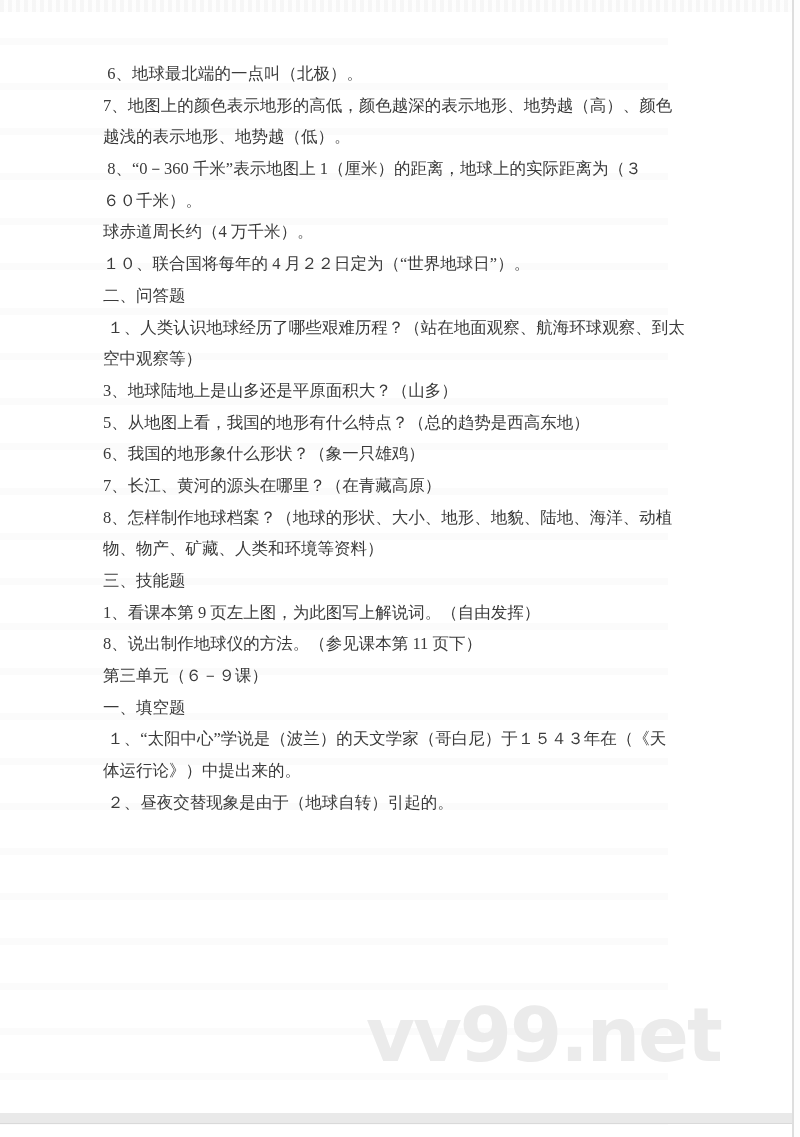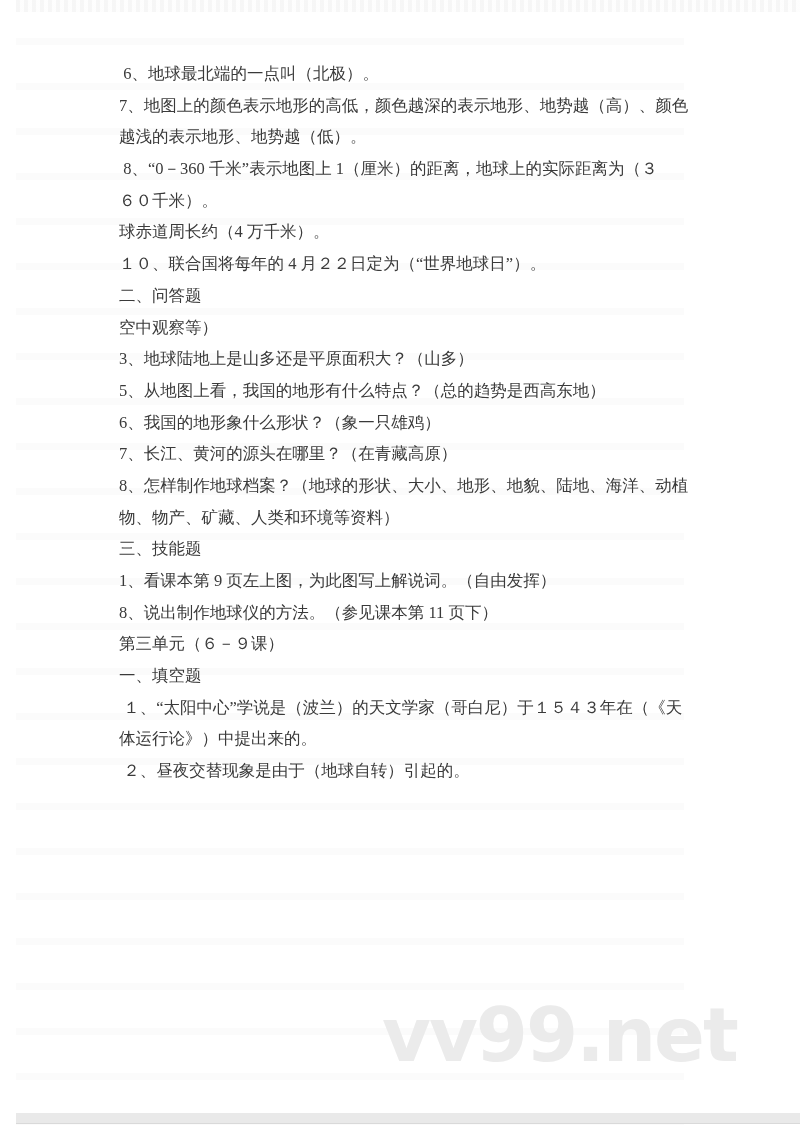--- a/index.html
+++ b/index.html
@@ -10,21 +10,21 @@
     width: 800px;
     height: 1137px;
     position: relative;
     overflow: hidden;
     background: #ffffff;
     font-family: "Liberation Serif", "DejaVu Serif", serif;
   }
   
   .page {
     position: absolute;
-    left: 16px; top: 0;
+    left: 0; top: 0;
     width: 668px; height: 1137px;
     background: repeating-linear-gradient(
       180deg,
       #ffffff 0px, #ffffff 38px,
       #fbfbfb 38px, #fbfbfb 45px
     );
   }
   
   .top-texture {
     position: absolute;
@@ -104,20 +104,21 @@
 
   <div class="doc-text">
     <div class="line"> 6、地球最北端的一点叫（北极）。</div>
     <div class="line">7、地图上的颜色表示地形的高低，颜色越深的表示地形、地势越（高）、颜色</div>
     <div class="line">越浅的表示地形、地势越（低）。</div>
     <div class="line"> 8、“0－360 千米”表示地图上 1（厘米）的距离，地球上的实际距离为（３</div>
     <div class="line">６０千米）。</div>
     <div class="line">球赤道周长约（4 万千米）。</div>
     <div class="line">１０、联合国将每年的 4 月２２日定为（“世界地球日”）。</div>
     <div class="line">二、问答题</div>
+    <div class="line"> １、人类认识地球经历了哪些艰难历程？（站在地面观察、航海环球观察、到太</div>
     <div class="line">空中观察等）</div>
     <div class="line">3、地球陆地上是山多还是平原面积大？（山多）</div>
     <div class="line">5、从地图上看，我国的地形有什么特点？（总的趋势是西高东地）</div>
     <div class="line">6、我国的地形象什么形状？（象一只雄鸡）</div>
     <div class="line">7、长江、黄河的源头在哪里？（在青藏高原）</div>
     <div class="line">8、怎样制作地球档案？（地球的形状、大小、地形、地貌、陆地、海洋、动植</div>
     <div class="line">物、物产、矿藏、人类和环境等资料）</div>
     <div class="line">三、技能题</div>
     <div class="line">1、看课本第 9 页左上图，为此图写上解说词。（自由发挥）</div>
     <div class="line">8、说出制作地球仪的方法。（参见课本第 11 页下）</div>

